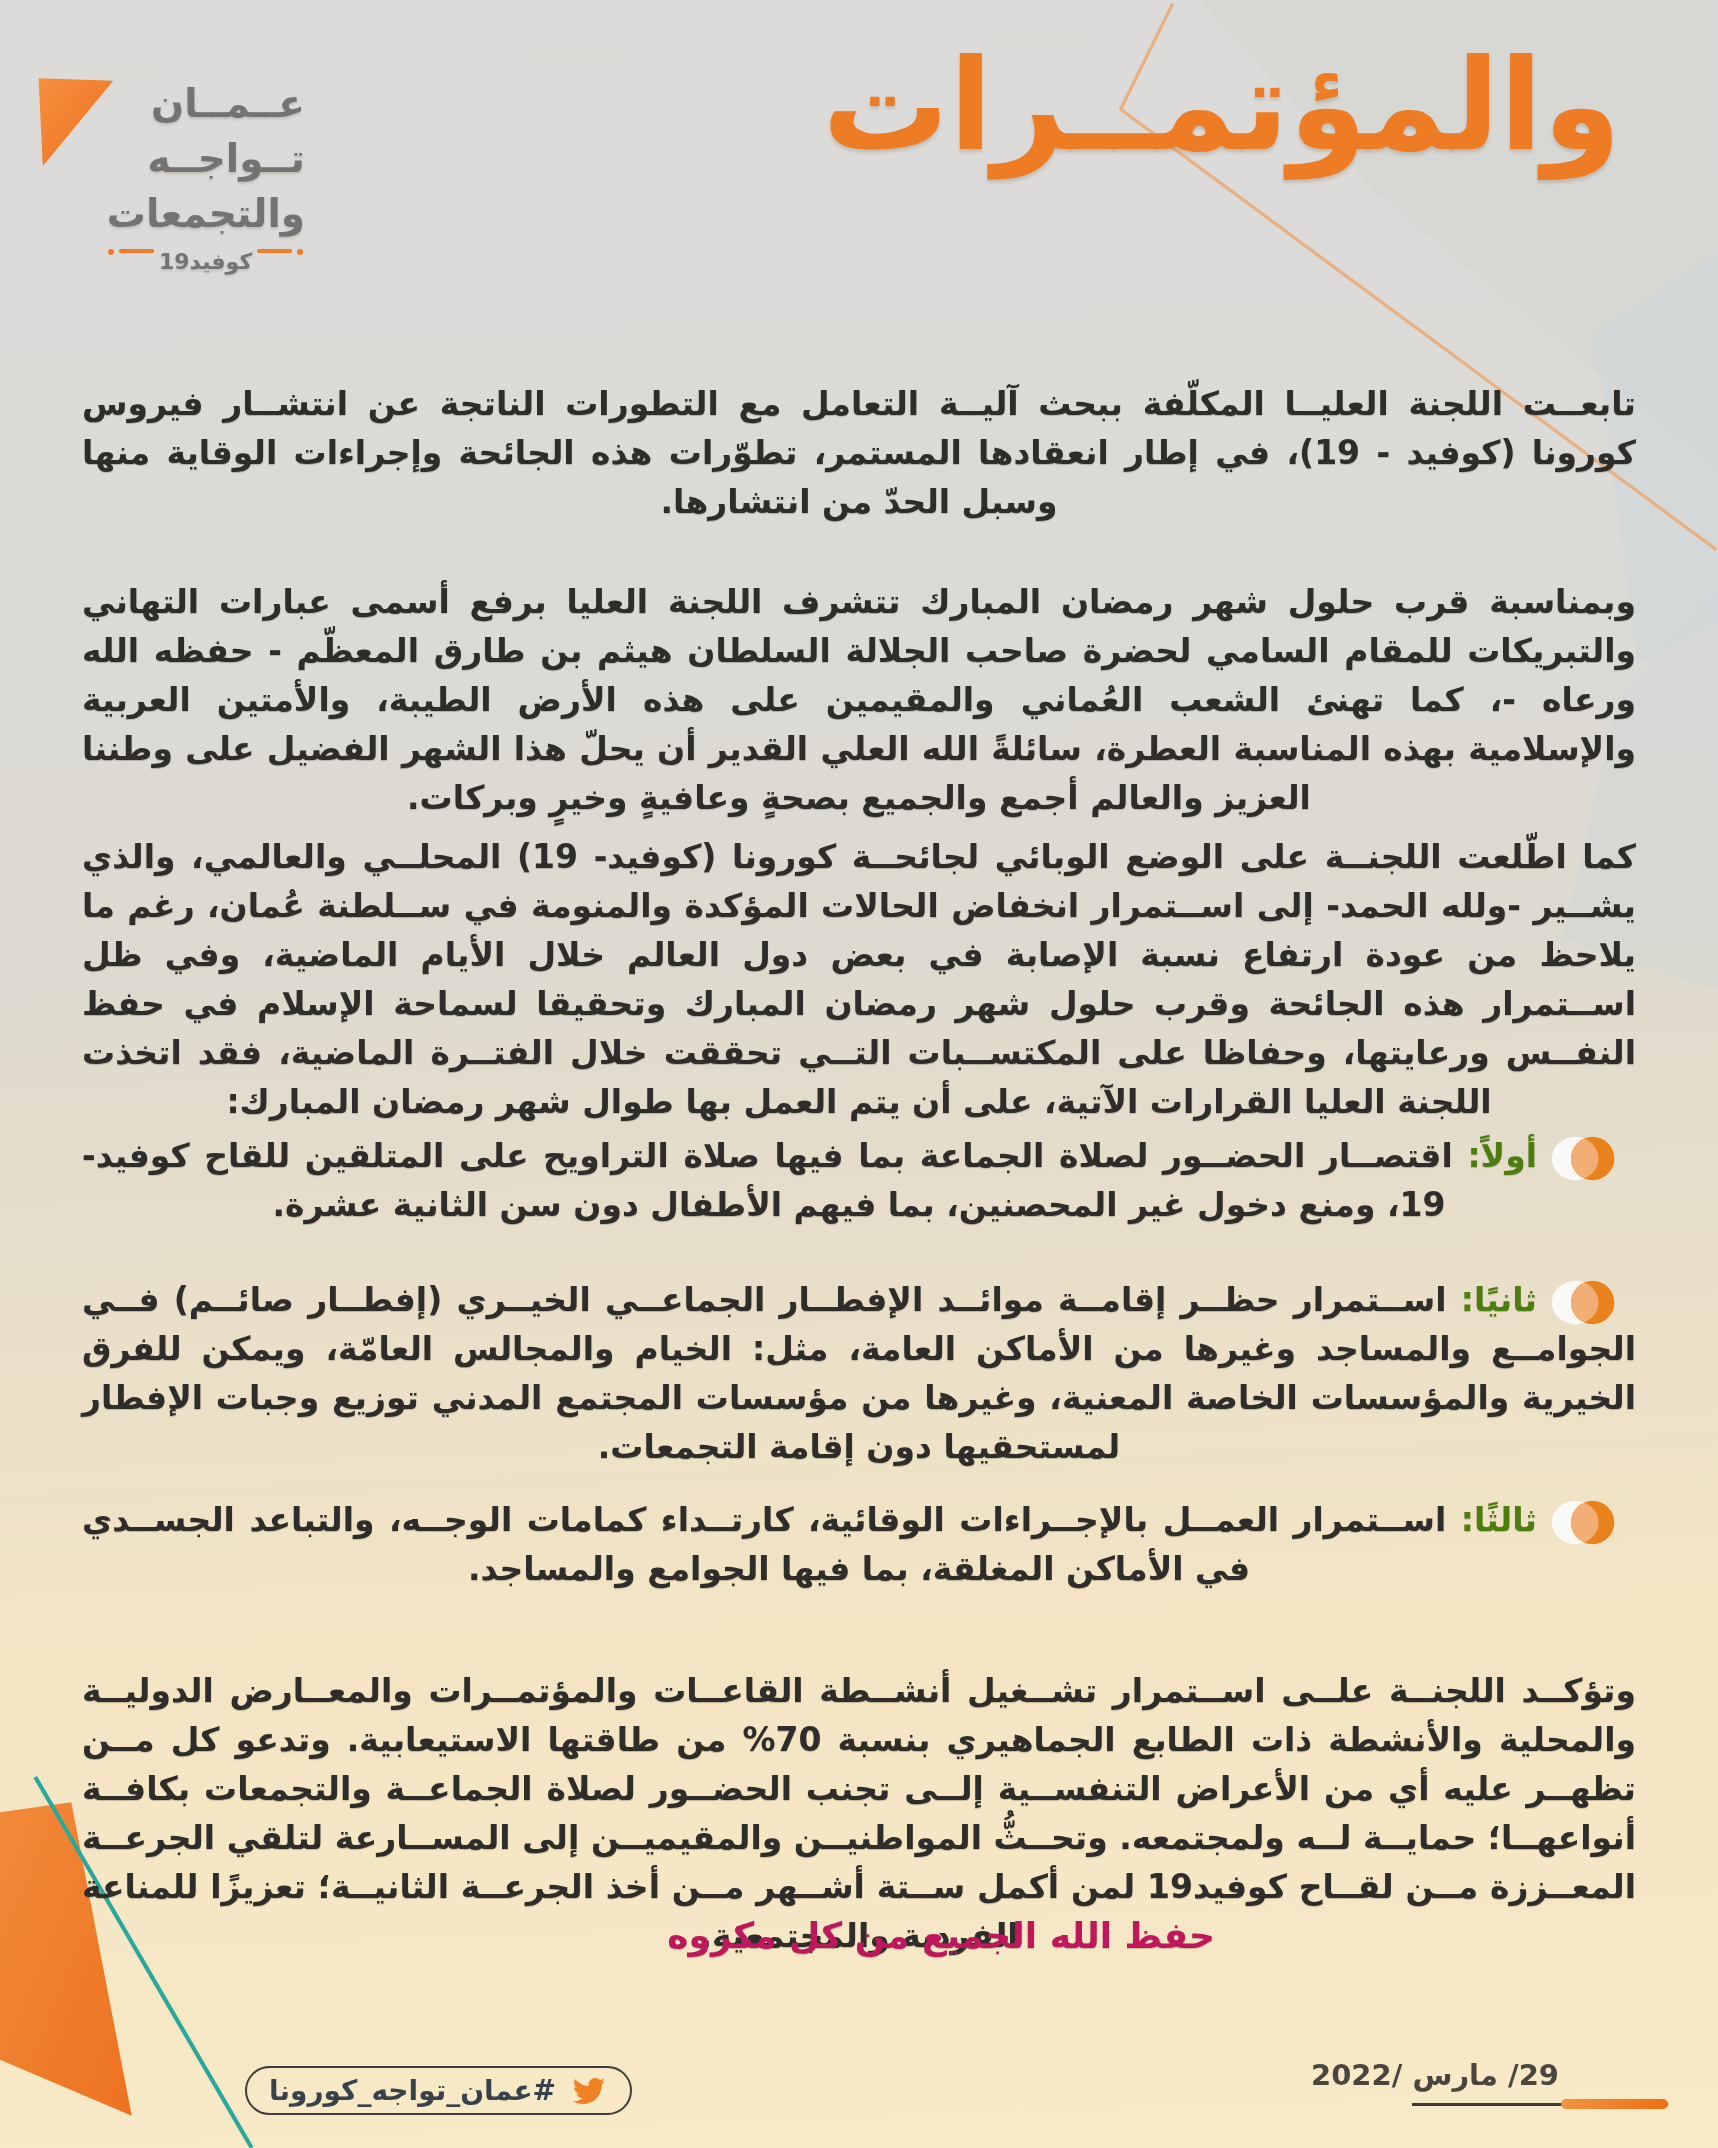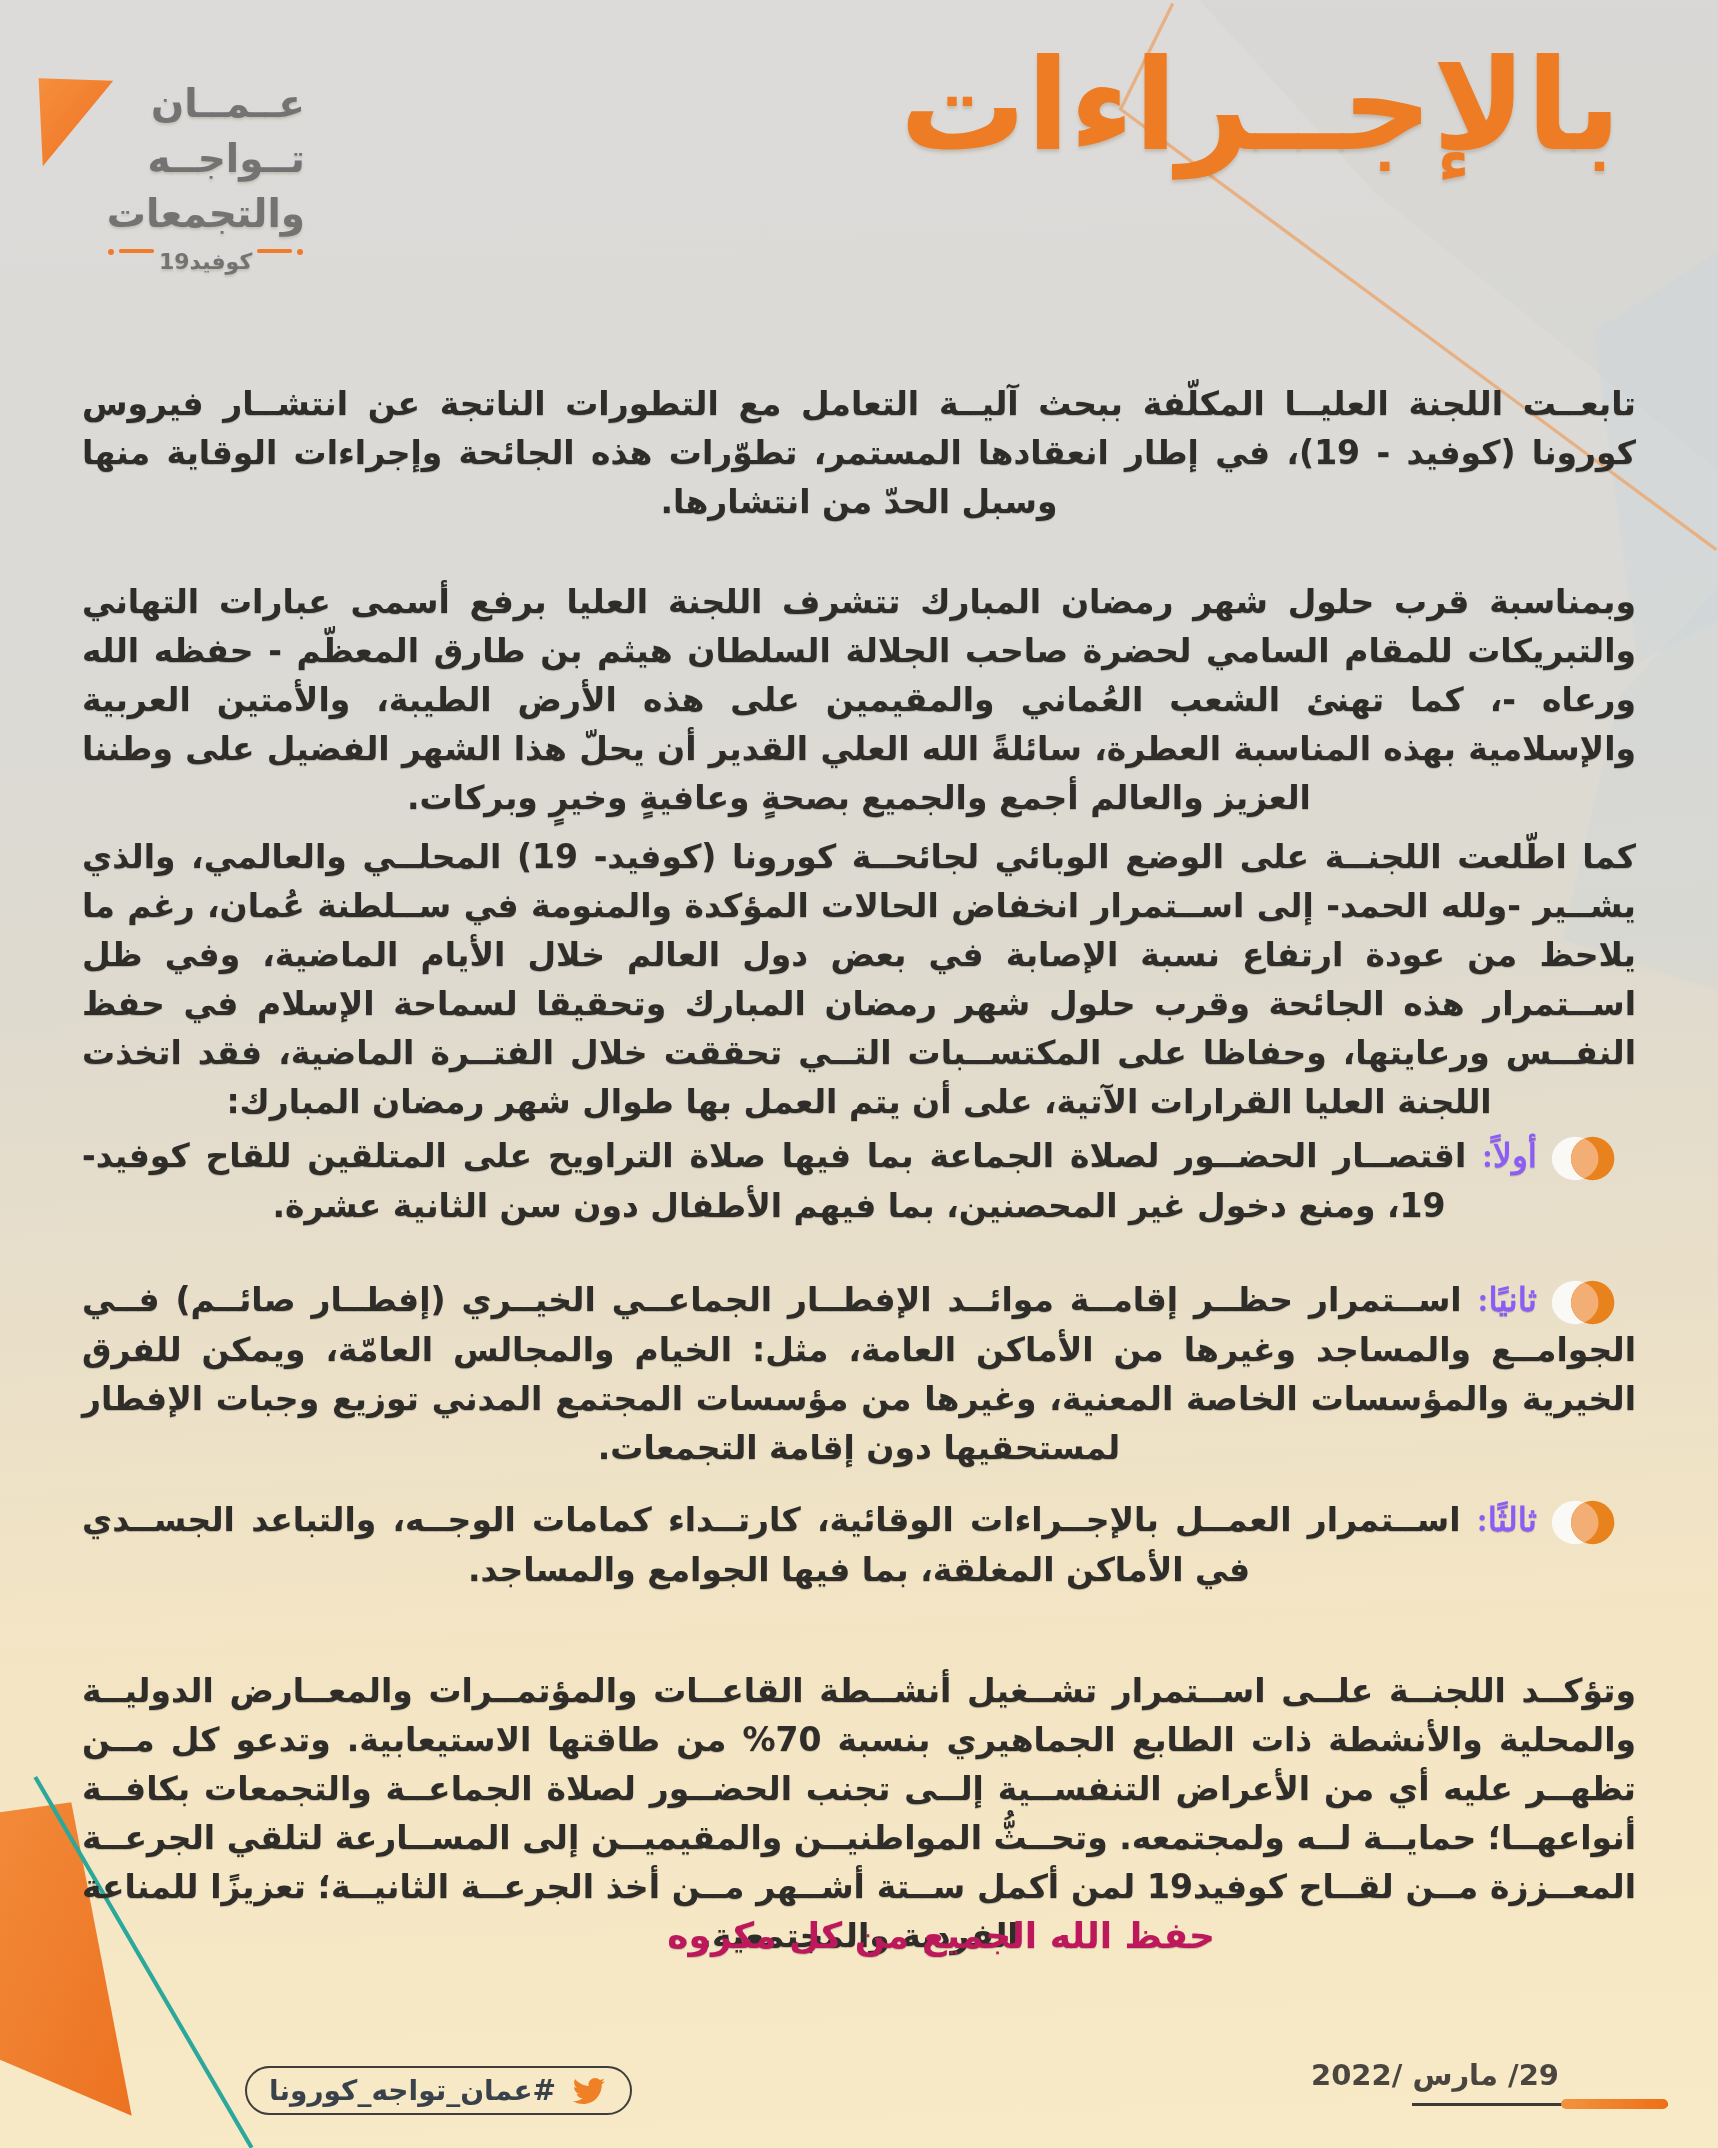--- a/index.html
+++ b/index.html
@@ -38,21 +38,21 @@
 
   
   .para{
     position:absolute;left:82px;width:1554px;
     direction:rtl;text-align:justify;text-align-last:center;-moz-text-align-last:center;
     font-size:33px;line-height:49px;font-weight:bold;color:#2f2d2a;
     text-shadow:0 0.8px 0.8px rgba(60,50,30,.25);
   }
   .bullet-item{padding:0;}
   .bullet-item .btext{text-indent:99px;}
-  .blabel{color:#8b5cf6;font-family:Liberation Serif, serif;}
+  .blabel{color:#4d7c0f;}
   .bullet-icon{position:absolute;right:20px;top:5px;width:65px;height:45px;}
   .closing{
     position:absolute;top:1915px;right:503px;direction:rtl;white-space:nowrap;
     font-size:36px;font-weight:bold;color:#be185d;
     text-shadow:0 0.8px 0.8px rgba(60,50,30,.25);
   }
 
   
   .hash-pill{
     position:absolute;left:245px;top:2066px;height:49px;
@@ -110,21 +110,21 @@
     <div class="logo-covid">
       <span class="cdot"></span>
       <span class="cdash"></span>
       <span>كوفيد19</span>
       <span class="cdash"></span>
       <span class="cdot"></span>
     </div>
   </div>
 
   <div class="title-block">
-    <div class="title-main">بالإجــراءات</div>
+    <div class="title-main">والمؤتمــرات</div>
   </div>
 
   <div class="para" style="top:379px;">تابعــت اللجنة العليــا المكلّفة ببحث آليــة التعامل مع التطورات الناتجة عن انتشــار فيروس كورونا (كوفيد - 19)، في إطار انعقادها المستمر، تطوّرات هذه الجائحة وإجراءات الوقاية منها وسبل الحدّ من انتشارها.</div>
   <div class="para" style="top:577px;">وبمناسبة قرب حلول شهر رمضان المبارك تتشرف اللجنة العليا برفع أسمى عبارات التهاني والتبريكات للمقام السامي لحضرة صاحب الجلالة السلطان هيثم بن طارق المعظّم - حفظه الله ورعاه -، كما تهنئ الشعب العُماني والمقيمين على هذه الأرض الطيبة، والأمتين العربية والإسلامية بهذه المناسبة العطرة، سائلةً الله العلي القدير أن يحلّ هذا الشهر الفضيل على وطننا العزيز والعالم أجمع والجميع بصحةٍ وعافيةٍ وخيرٍ وبركات.</div>
   <div class="para" style="top:832px;">كما اطّلعت اللجنــة على الوضع الوبائي لجائحــة كورونا (كوفيد- 19) المحلــي والعالمي، والذي يشــير -ولله الحمد- إلى اســتمرار انخفاض الحالات المؤكدة والمنومة في ســلطنة عُمان، رغم ما يلاحظ من عودة ارتفاع نسبة الإصابة في بعض دول العالم خلال الأيام الماضية، وفي ظل اســتمرار هذه الجائحة وقرب حلول شهر رمضان المبارك وتحقيقا لسماحة الإسلام في حفظ النفــس ورعايتها، وحفاظا على المكتســبات التــي تحققت خلال الفتــرة الماضية، فقد اتخذت اللجنة العليا القرارات الآتية، على أن يتم العمل بها طوال شهر رمضان المبارك:</div>
 
   <div class="para bullet-item" style="top:1131px;">
     <svg class="bullet-icon" viewBox="0 0 78 54">
       <defs>
           <clipPath id="bc1">

